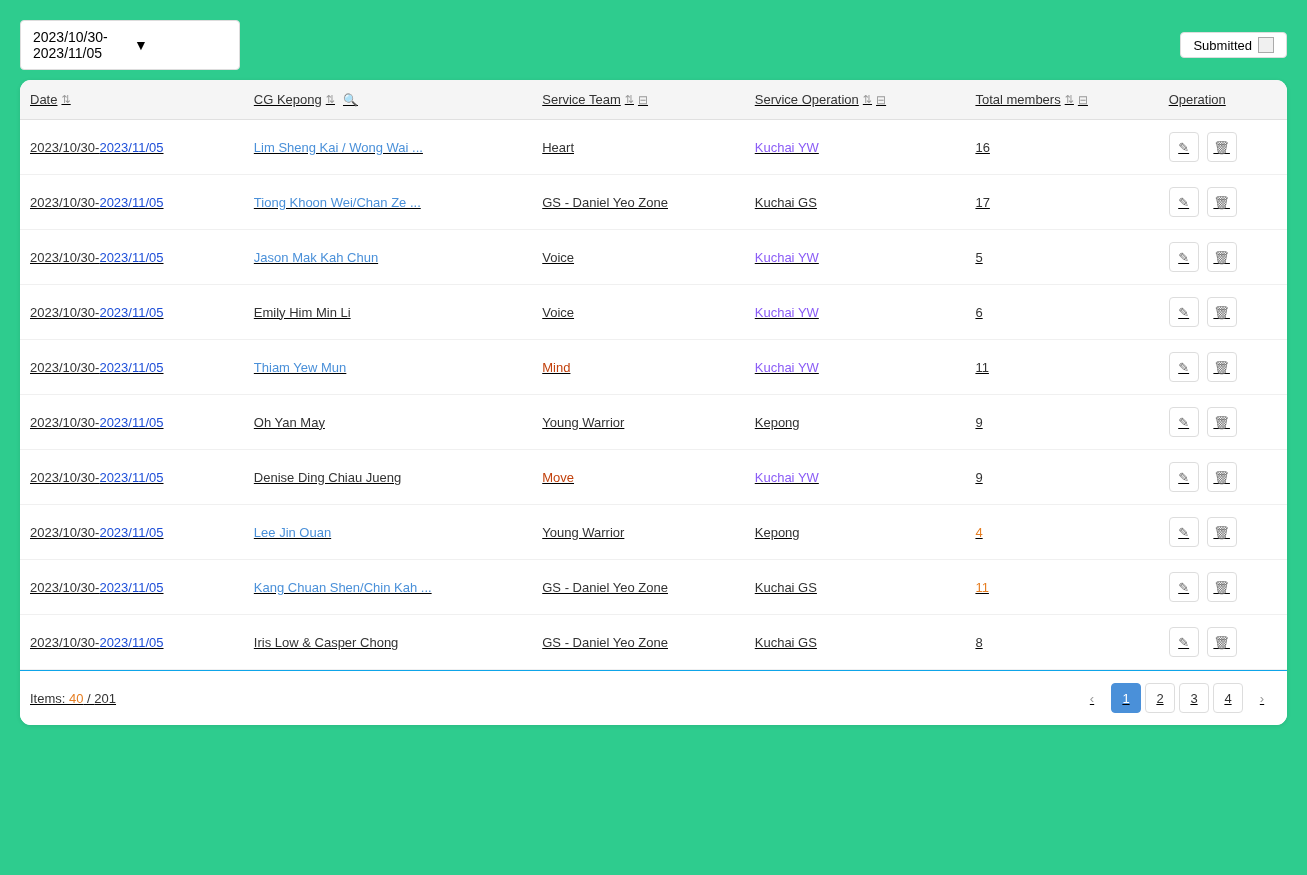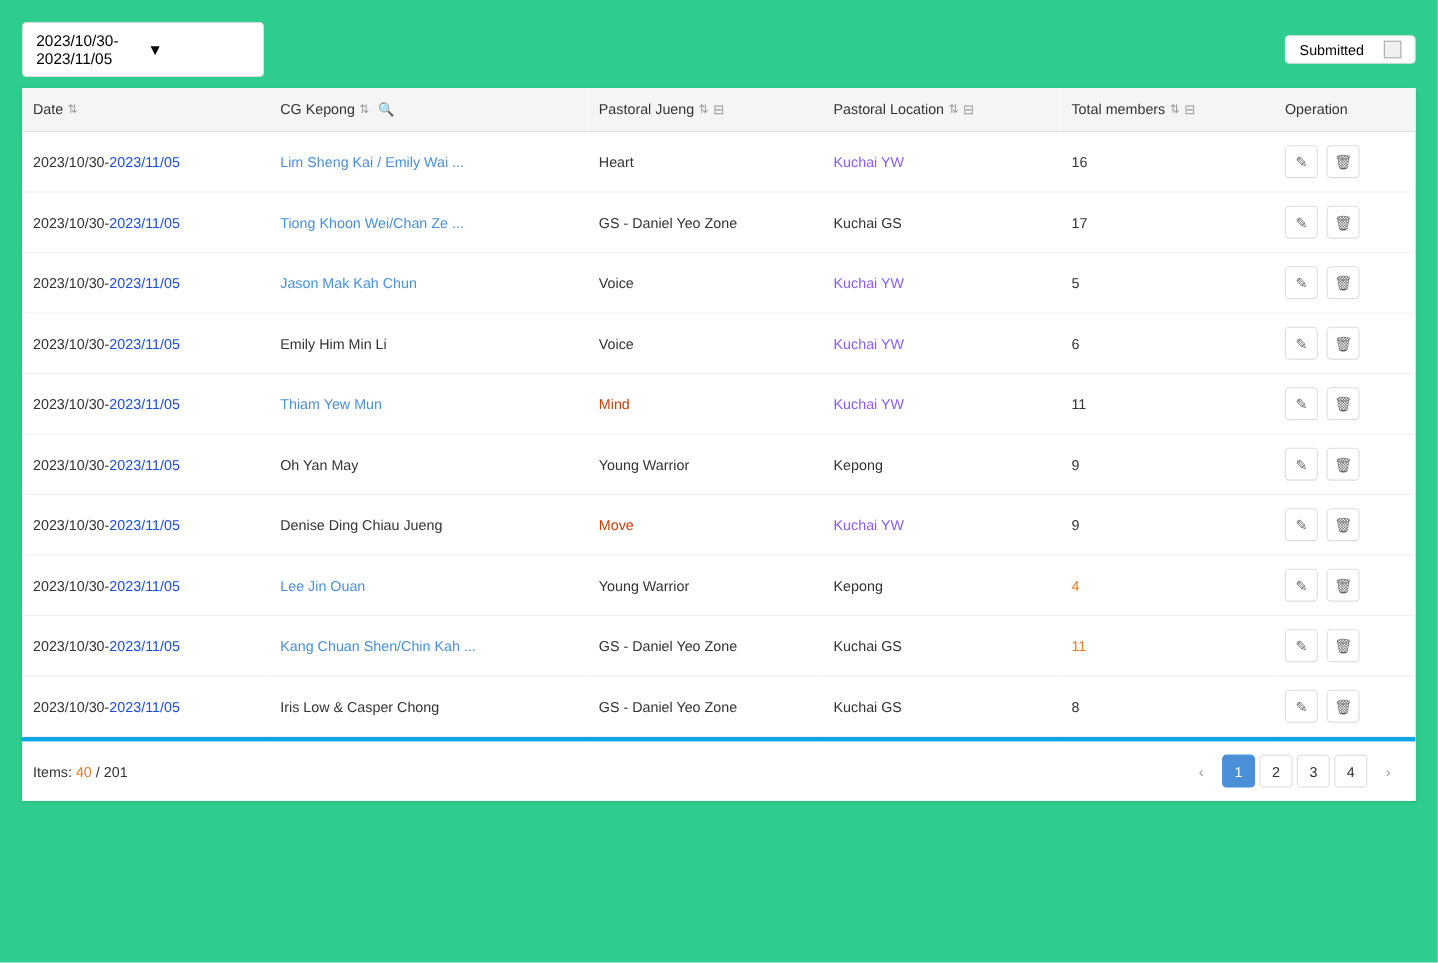--- a/index.html
+++ b/index.html
@@ -29,35 +29,36 @@
       min-width: 220px;
     }
     .date-selector span { flex: 1; }
     .submitted-badge {
       background: white;
       border: 1px solid #ddd;
       border-radius: 4px;
       padding: 4px 12px;
       display: flex;
       align-items: center;
-      gap: 18px;
+      gap: 6px;
       font-size: 13px;
     }
     .submitted-checkbox {
       width: 16px;
       height: 16px;
       border: 1px solid #aaa;
       background: #f0f0f0;
       display: inline-block;
     }
     .table-container {
       background: white;
-      border-radius: 0;
+      border-radius: 11px;
       overflow: hidden;
       box-shadow: 0 1px 4px rgba(0,0,0,0.1);
+      text-decoration: underline;
     }
     table {
       width: 100%;
       border-collapse: collapse;
     }
     thead tr {
       background: #f5f5f5;
       border-bottom: 1px solid #e0e0e0;
     }
     thead th {
@@ -134,21 +135,21 @@
       justify-content: center;
       cursor: pointer;
       color: #666;
       font-size: 13px;
     }
     .footer {
       display: flex;
       align-items: center;
       justify-content: space-between;
       padding: 12px 10px;
-      border-top: 4px solid #0ea5e9;
+      border-top: 1px solid #0ea5e9;
       background: white;
     }
     .items-info {
       font-size: 13px;
       color: #333;
     }
     .items-highlight {
       color: #e67e22;
       font-weight: 500;
     }
@@ -212,48 +213,48 @@
         </th>
         <th>
           <div class="th-inner">
             <span>CG Kepong</span>
             <span class="sort-icon">⇅</span>
             <span class="search-icon">🔍</span>
           </div>
         </th>
         <th>
           <div class="th-inner">
-            <span>Pastoral Jueng</span>
+            <span>Service Team</span>
             <span class="sort-icon">⇅</span>
             <span class="filter-icon">⊟</span>
           </div>
         </th>
         <th>
           <div class="th-inner">
-            <span>Pastoral Location</span>
+            <span>Service Operation</span>
             <span class="sort-icon">⇅</span>
             <span class="filter-icon">⊟</span>
           </div>
         </th>
         <th>
           <div class="th-inner">
             <span>Total members</span>
             <span class="sort-icon">⇅</span>
             <span class="filter-icon">⊟</span>
           </div>
         </th>
         <th>
           <span>Operation</span>
         </th>
       </tr>
     </thead>
     <tbody id="table-body">
     <tr>
           <td class="date-cell"><span>2023/10/30-</span><span class="date-highlight">2023/11/05</span></td>
-          <td><a href="#" class="leader-link">Lim Sheng Kai / Emily Wai ...</a></td>
+          <td><a href="#" class="leader-link">Lim Sheng Kai / Wong Wai ...</a></td>
           <td><span>Heart</span></td>
           <td><a href="#" class="location-link">Kuchai YW</a></td>
           <td><span>16</span></td>
           <td>
             <div class="operation-cell">
     <button class="op-btn">✎</button>
     <button class="op-btn">🗑</button>
   </div>
           </td>
         </tr>

